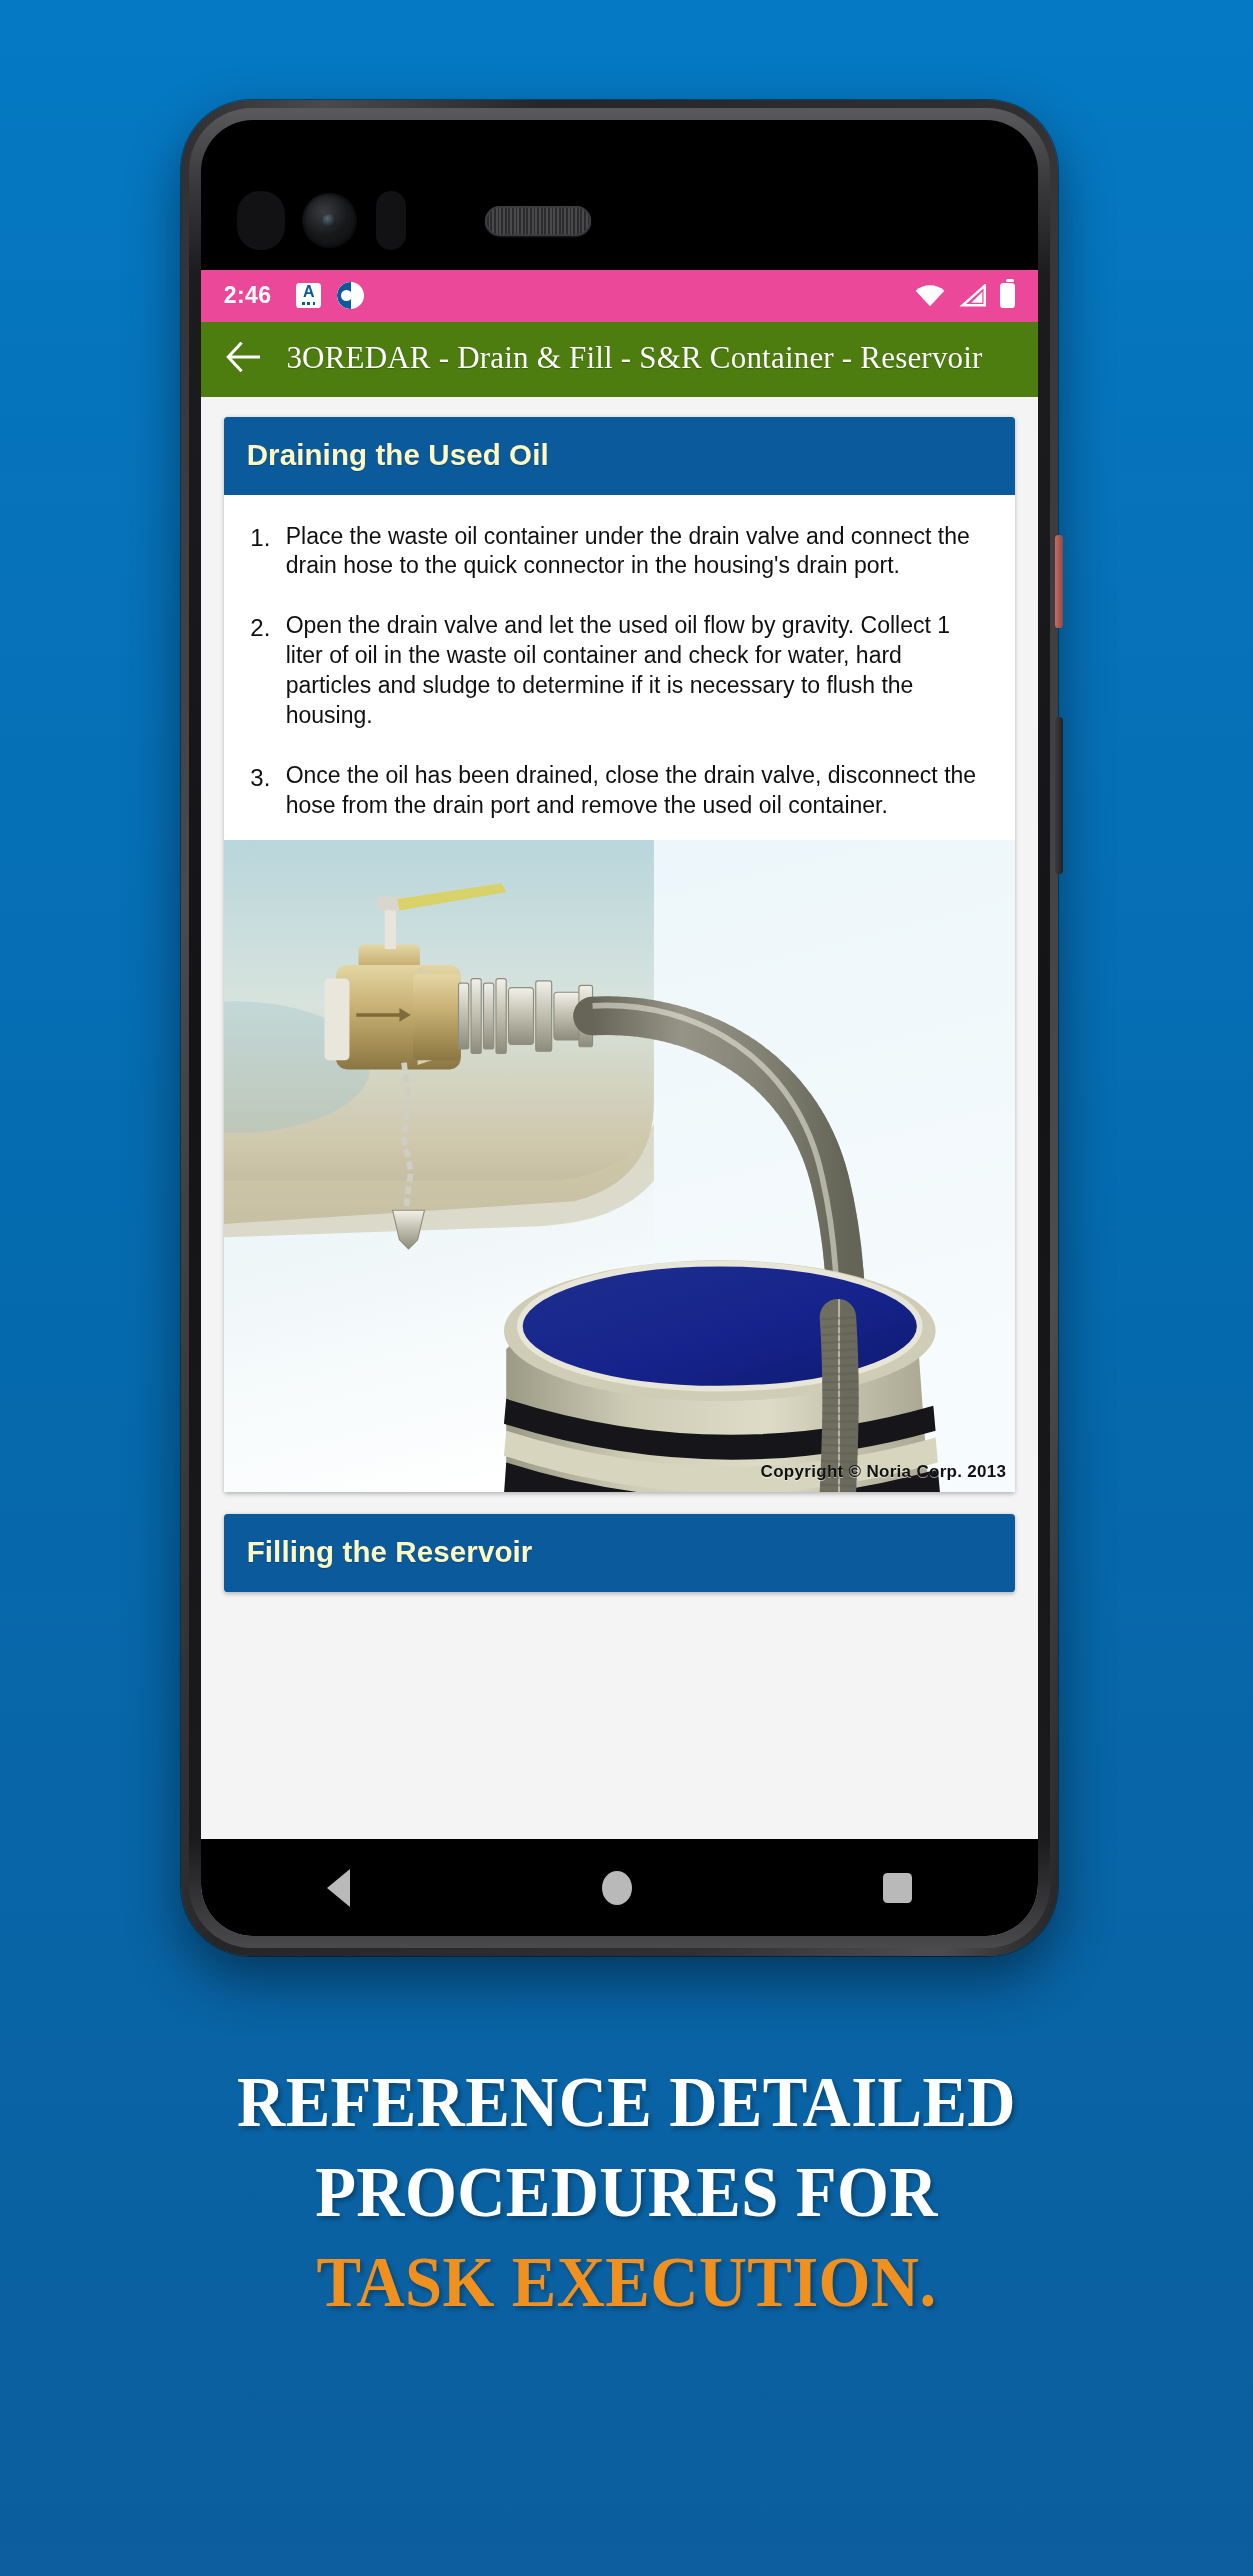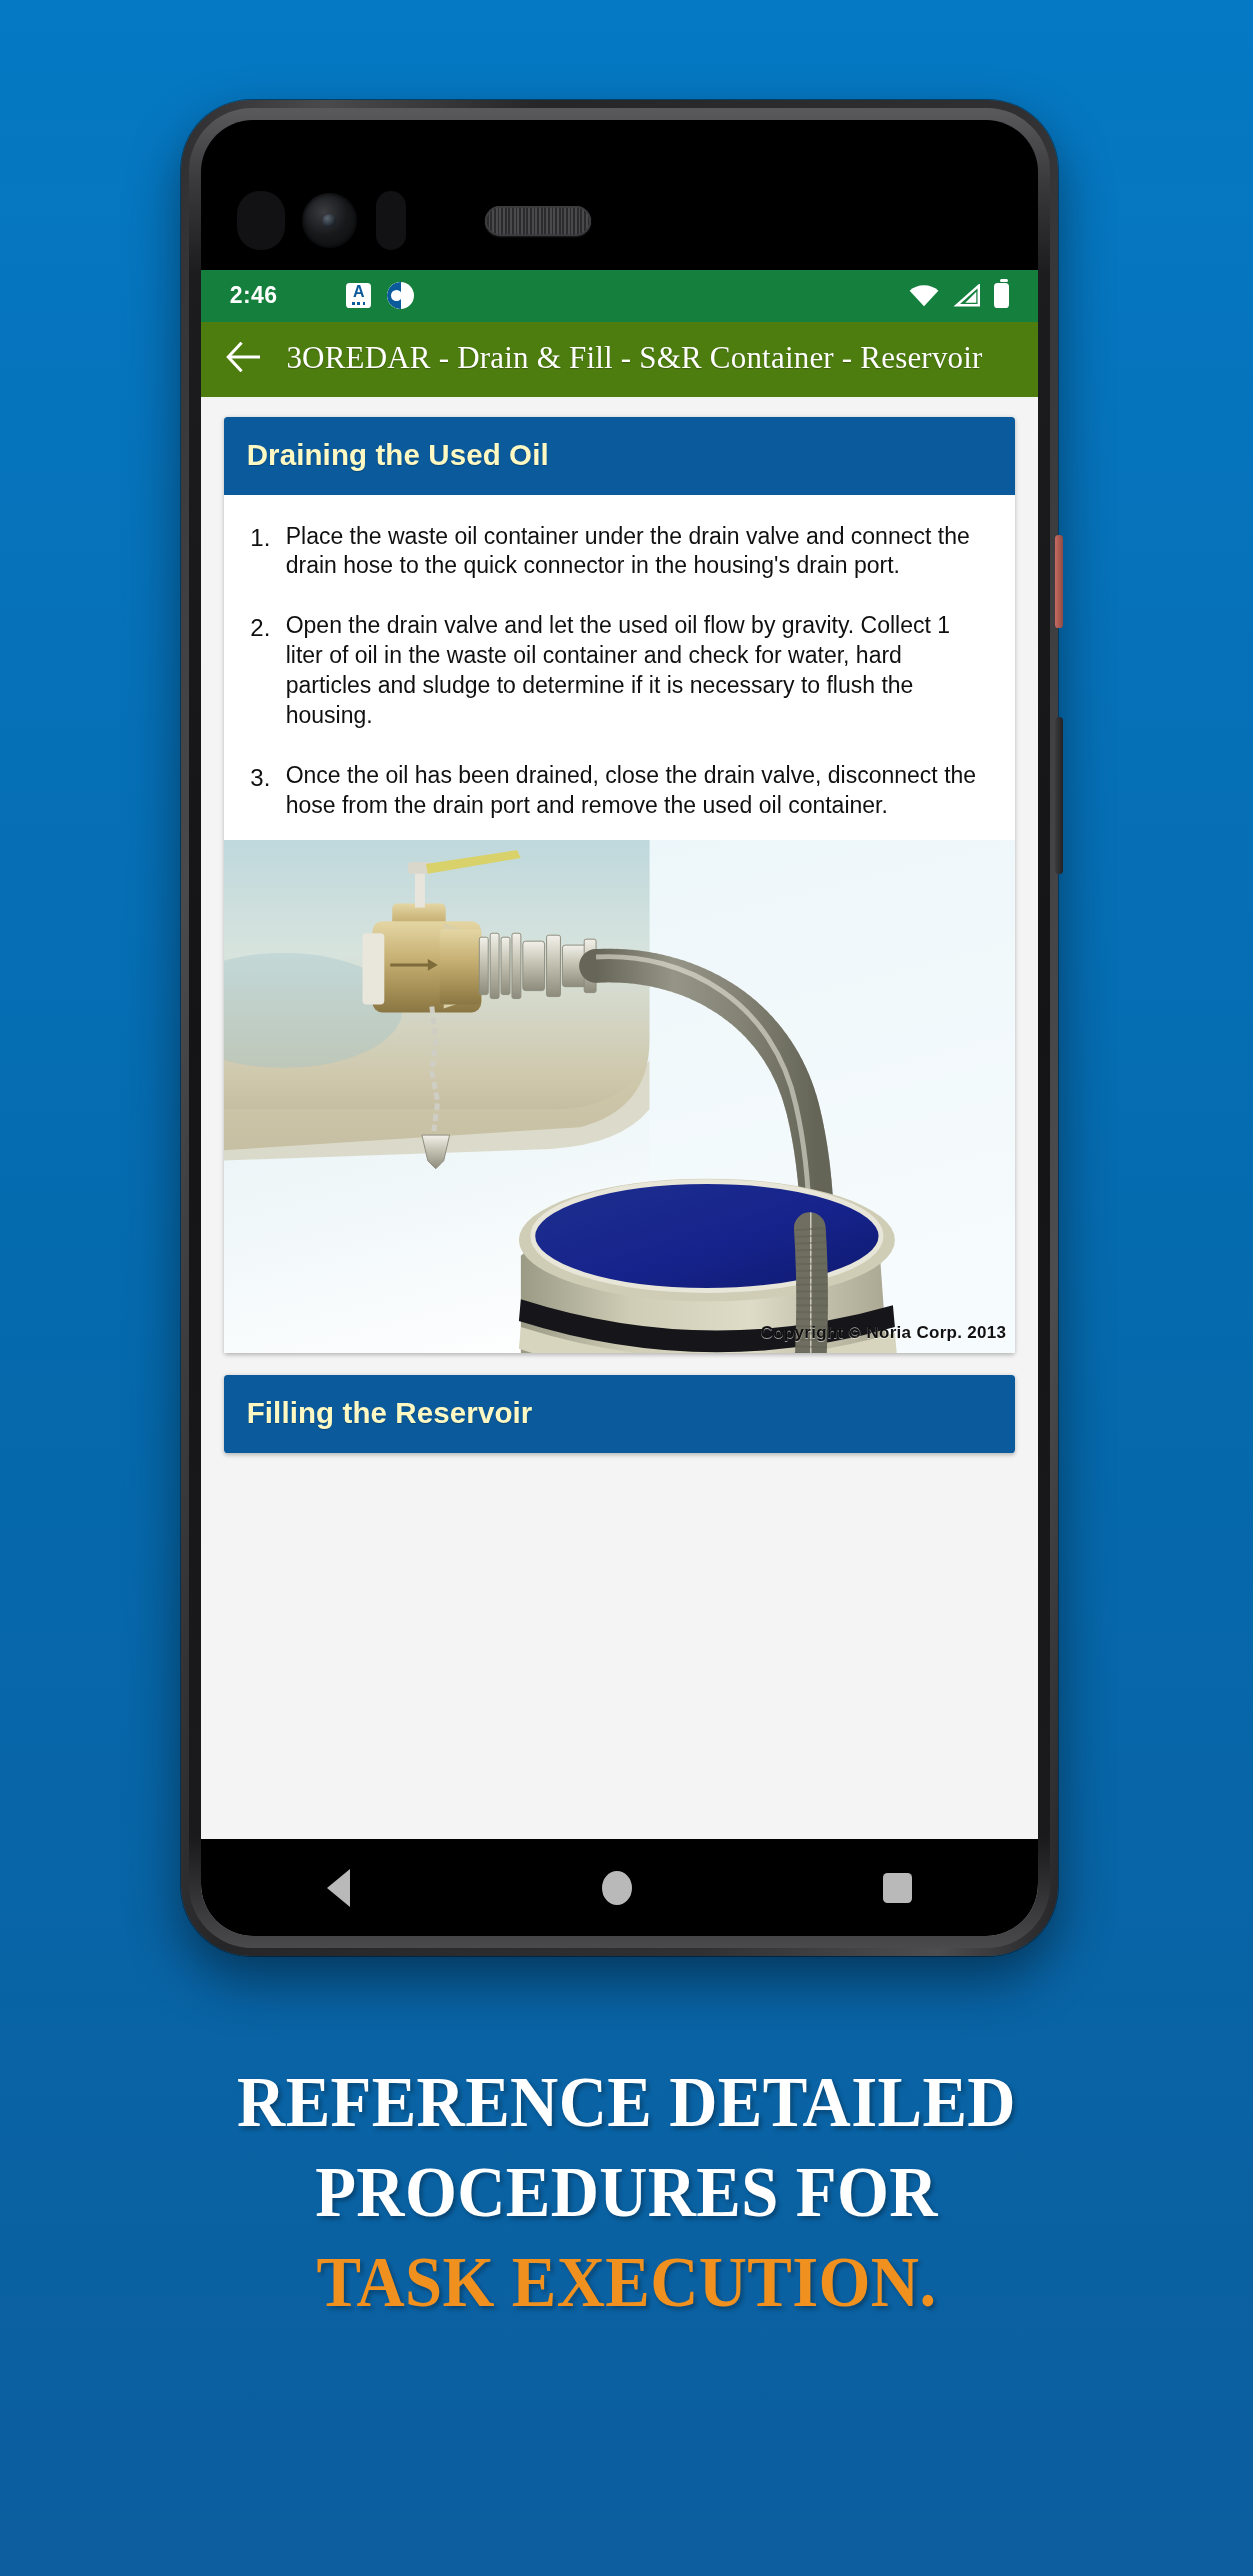--- a/index.html
+++ b/index.html
@@ -54,22 +54,22 @@
     background:repeating-linear-gradient(90deg,#4a4a4c 0 1.8px,#2b2b2d 1.8px 3.6px);
     box-shadow:inset 0 0 0 1.8px #3c3c3e, 0 0.9px 1.8px rgba(255,255,255,.12);
   }
 
   
   #app-viewport{
     position:absolute; left:0; top:150px; right:0; bottom:0;
     background:#ffffff; display:flex; flex-direction:column;
   }
   .status-bar{
-    height:52px; background:#15803d; color:#fff;
-    display:flex; align-items:center; padding:0 29px; flex:none;gap:44px;
+    height:52px; background:#ec4899; color:#fff;
+    display:flex; align-items:center; padding:0 23px; flex:none;
   }
   .sb-time{ font-size:23px; font-weight:bold; letter-spacing:0.4px; }
   .sb-left-icons{ display:flex; align-items:center; gap:16px; margin-left:25px; }
   .ic-translate{
     width:25px; height:25px; border-radius:3.6px; background:#fff; color:#0a5a9c;
     font-size:16px; font-weight:bold; line-height:18px; text-align:center;
     position:relative;
   }
   .ic-translate::after{
     content:""; position:absolute; left:5.4px; bottom:3.6px; width:14.3px; height:2.7px;
@@ -125,21 +125,21 @@
     font-size:23px; line-height:1.30; color:#101010;
   }
   ol.steps li::before{
     content:counter(st) "."; position:absolute; left:3.6px; top:0.9px;
     font-size:24px; color:#101010;
   }
   ol.steps li:last-child{ margin-bottom:19.7px; }
 
   
   .illustration{
-    position:relative; width:100%; height:513px; overflow:hidden;
+    position:relative; width:100%; height:652px; overflow:hidden;
     background:linear-gradient(175deg,#dfeef2 0%,#eef6f8 40%,#f7fbfc 70%,#ffffff 100%);
   }
   .illustration svg{ display:block; width:100%; height:100%; }
   .copyright{
     position:absolute; right:9px; bottom:10.7px;
     font-size:17px; font-weight:bold; color:#111;
     font-family:"Liberation Sans", sans-serif;
     text-shadow:0 0.9px 0 rgba(255,255,255,.55);
     letter-spacing:0.3px;
   }

